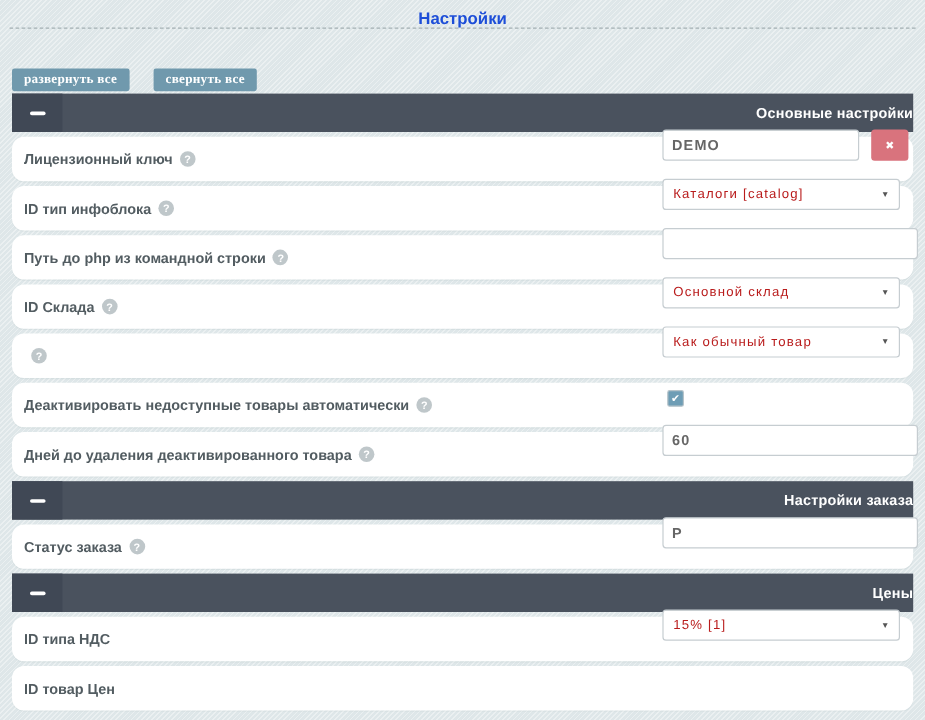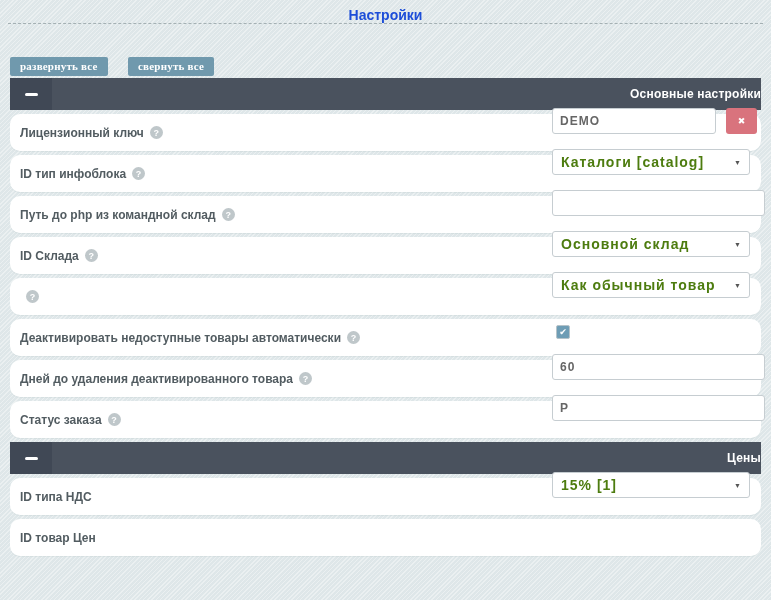--- a/index.html
+++ b/index.html
@@ -138,23 +138,23 @@
     border: 1px solid #c6cdd1;
     border-radius: 3px;
     background: #fff;
     display: flex;
     align-items: center;
     justify-content: space-between;
     padding: 0 8px;
     cursor: pointer;
   }
   .sel-val {
-    font-size: 14px;
-    font-weight: bold;
-    color: #4d7c0f;
+    font-size: 11px;
+    font-weight: normal;
+    color: #b91c1c;
     letter-spacing: 1px;
     white-space: nowrap;
     overflow: hidden;
   }
   .sel-arrow { font-size: 7px; color: #555; flex: none; margin-left: 6px; }
   .checkbox {
     width: 14px; height: 14px;
     margin-left: 4px;
     border-radius: 2px;
     background: var(--checkbox, #6e9db5);
@@ -202,21 +202,21 @@
           </div>
           <div class="row-ctrl">
             <div class="select">
               <span class="sel-val">Каталоги [catalog]</span>
               <span class="sel-arrow">▼</span>
             </div>
           </div>
         </div>
         <div class="row">
           <div class="row-label">
-            <span>Путь до php из командной склад</span>
+            <span>Путь до php из командной строки</span>
             <span class="help">?</span>
           </div>
           <div class="row-ctrl">
             <input class="inp" type="text" value="" style="">
           </div>
         </div>
         <div class="row">
           <div class="row-label">
             <span>ID Склада</span>
             <span class="help">?</span>
@@ -250,39 +250,45 @@
             </div>
           </div>
         </div>
         <div class="row">
           <div class="row-label">
             <span>Дней до удаления деактивированного товара</span>
             <span class="help">?</span>
           </div>
           <div class="row-ctrl">
             <input class="inp" type="text" value="60" style="">
-          </div>
-        </div>
-      </section>
-      <section class="sec">
-        <div class="row">
-          <div class="row-label">
-            <span>Статус заказа</span>
-            <span class="help">?</span>
-          </div>
-          <div class="row-ctrl">
-            <input class="inp" type="text" value="P" style="">
           </div>
         </div>
       </section>
       <section class="sec">
         <div class="sec-head">
           <div class="sec-toggle">
             <span class="dash"></span>
           </div>
+          <div class="sec-title">Настройки заказа</div>
+        </div>
+        <div class="row">
+          <div class="row-label">
+            <span>Статус заказа</span>
+            <span class="help">?</span>
+          </div>
+          <div class="row-ctrl">
+            <input class="inp" type="text" value="P" style="">
+          </div>
+        </div>
+      </section>
+      <section class="sec">
+        <div class="sec-head">
+          <div class="sec-toggle">
+            <span class="dash"></span>
+          </div>
           <div class="sec-title">Цены</div>
         </div>
         <div class="row">
           <div class="row-label">
             <span>ID типа НДС</span>
           </div>
           <div class="row-ctrl">
             <div class="select">
               <span class="sel-val">15% [1]</span>
               <span class="sel-arrow">▼</span>

